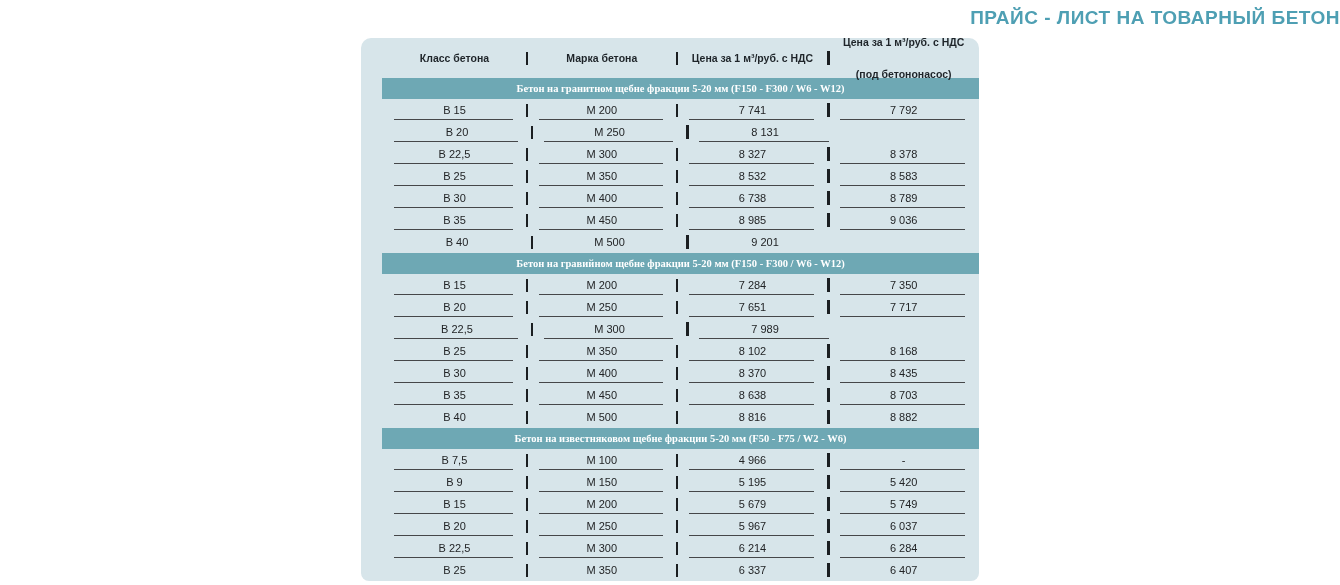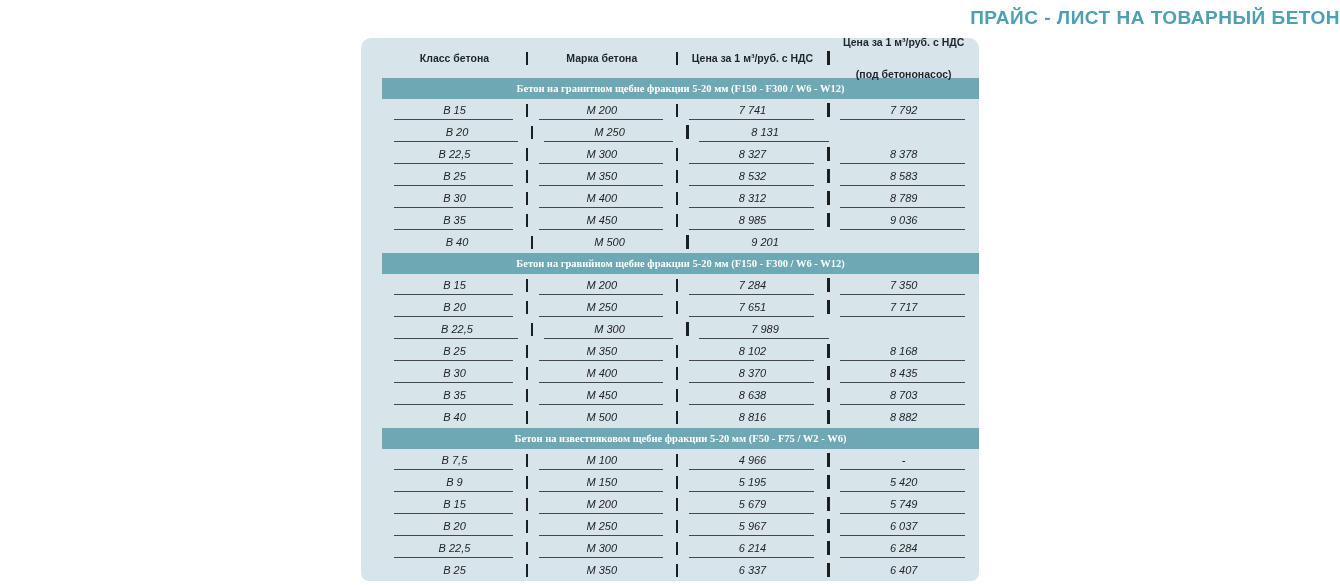--- a/index.html
+++ b/index.html
@@ -86,21 +86,20 @@
     display:flex;
     align-items:center;
     justify-content:center;
     text-align:center;
     line-height:21px;
     font-family:Liberation Serif, serif;
   }
   .row{
     display:flex;
     height:22px;
-    font-style:italic;
   }
   .row .cell{
     font-size:11px;
     color:#222426;
     justify-content:center;
   }
   .val{ line-height:13px; }
   .uline{
     position:absolute;
     left:12px;
@@ -228,21 +227,21 @@
       <span class="val">В 30</span>
       <span class="uline"></span>
     </div>
     <div class="vsep"></div>
     <div class="cell c2">
       <span class="val">М 400</span>
       <span class="uline"></span>
     </div>
     <div class="vsep"></div>
     <div class="cell c3">
-      <span class="val">8 312</span>
+      <span class="val">6 738</span>
       <span class="uline"></span>
     </div>
     <div class="vsep bold"></div>
     <div class="cell c4">
       <span class="val">8 789</span>
       <span class="uline"></span>
     </div>
   </div>
 
   <div class="row">

